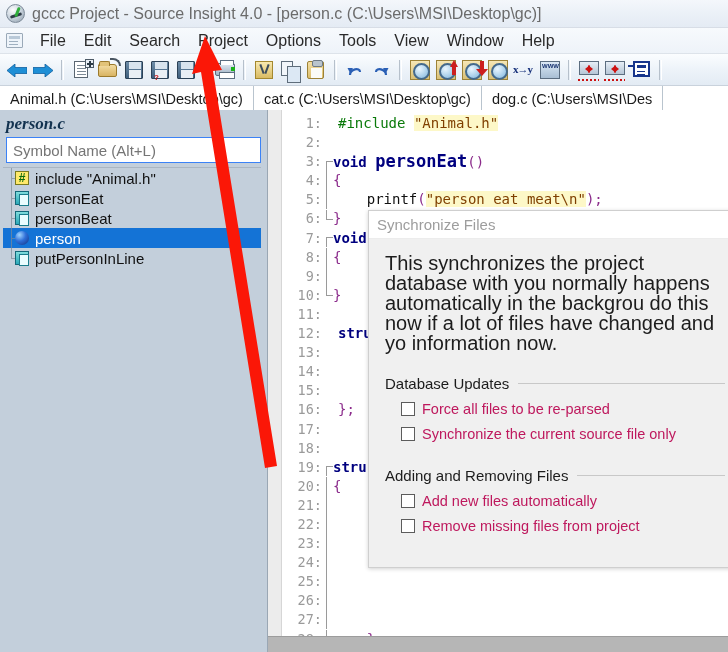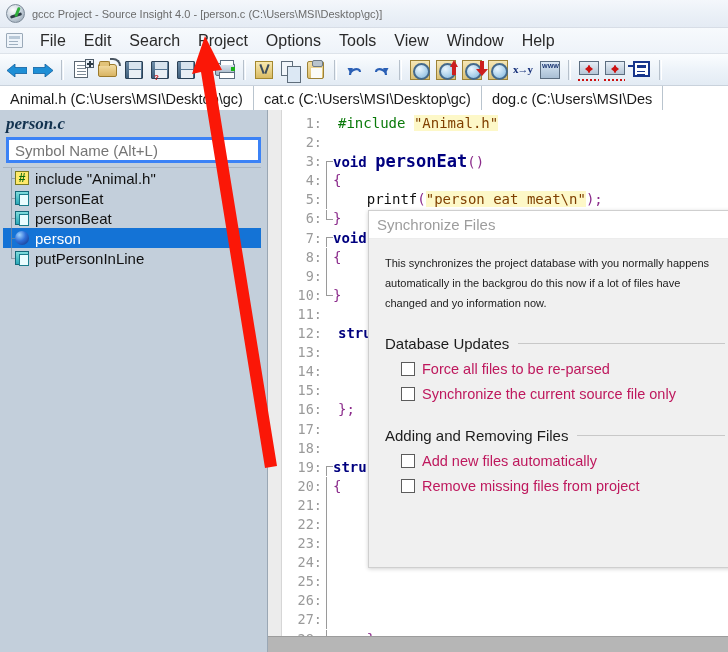--- a/index.html
+++ b/index.html
@@ -27,21 +27,21 @@
     content:""; position:absolute; left:3px; top:9px;
     width:12px;height:3px;background:#2f3c48;border-radius:2px;
     transform:rotate(-18deg);
   }
   #app-icon:after{
     content:""; position:absolute; left:9px; top:2px;
     width:3px;height:10px;background:#2fae3a;border-radius:2px;
     transform:rotate(22deg);
   }
   #title-text{
-    font-size:11px;color:#6b6b6b;white-space:nowrap;
+    font-size:16px;color:#6b6b6b;white-space:nowrap;
     font-family:"Liberation Sans", sans-serif;
   }
 
   
   #menubar{
     height:26px;width:100%;
     background:linear-gradient(180deg,#f7fafd 0%,#eef3f9 100%);
     display:flex;align-items:center;padding-left:6px;
     border-bottom:1px solid #dde3ea;
   }
@@ -185,21 +185,21 @@
   #left-panel{
     width:268px;flex:none;background:#c3cfdb;display:flex;flex-direction:column;
     border-right:1px solid #9aa7b4;
   }
   #panel-title{
     font-size:17px;font-style:italic;font-weight:bold;color:#12324f;
     padding:4px 0 3px 6px;font-family:"Liberation Serif",serif;
   }
   #symbol-input-wrap{padding:0 6px 4px 6px;}
   #symbol-input{
-    width:100%;height:26px;border:3px solid #3b82f6;background:#ffffff;
+    width:100%;height:26px;border:1px solid #3b82f6;background:#ffffff;
     font-size:15px;color:#8a8a8a;padding:0 6px;outline:none;
     font-family:"Liberation Sans",sans-serif;
   }
   #symbol-list{
     flex:1;margin:0 6px 8px 3px;background:#c3cfdb;
     border-top:1px solid #aab6c2;overflow:hidden;
   }
   .sym-row{
     display:flex;align-items:center;height:20px;padding-left:12px;font-size:15px;color:#111;
     white-space:nowrap;cursor:default;position:relative;
@@ -270,21 +270,21 @@
     box-shadow:0 1px 4px rgba(0,0,0,.18);
     overflow:hidden;
   }
   #dialog-title{
     height:28px;background:#ffffff;display:flex;align-items:center;
     padding-left:8px;font-size:15px;color:#9d9d9d;
     border-bottom:1px solid #ececec;
   }
   #dialog-body{padding:14px 14px 0 16px;}
   #dialog-desc{
-    font-size:11px;color:#1c1c1c;line-height:20px;margin:0 0 22px 0;
+    font-size:20px;color:#1c1c1c;line-height:20px;margin:0 0 22px 0;
   }
   .group-head{
     display:flex;align-items:center;font-size:15px;color:#1c1c1c;margin-bottom:9px;
   }
   .group-head .rule{flex:1;height:1px;background:#c8c8c8;margin-left:9px;}
   .chk-row{display:flex;align-items:center;margin:0 0 9px 16px;}
   .chk-box{
     width:14px;height:14px;border:1px solid #5c5c5c;background:#ffffff;
     margin-right:7px;flex:none;
   }

